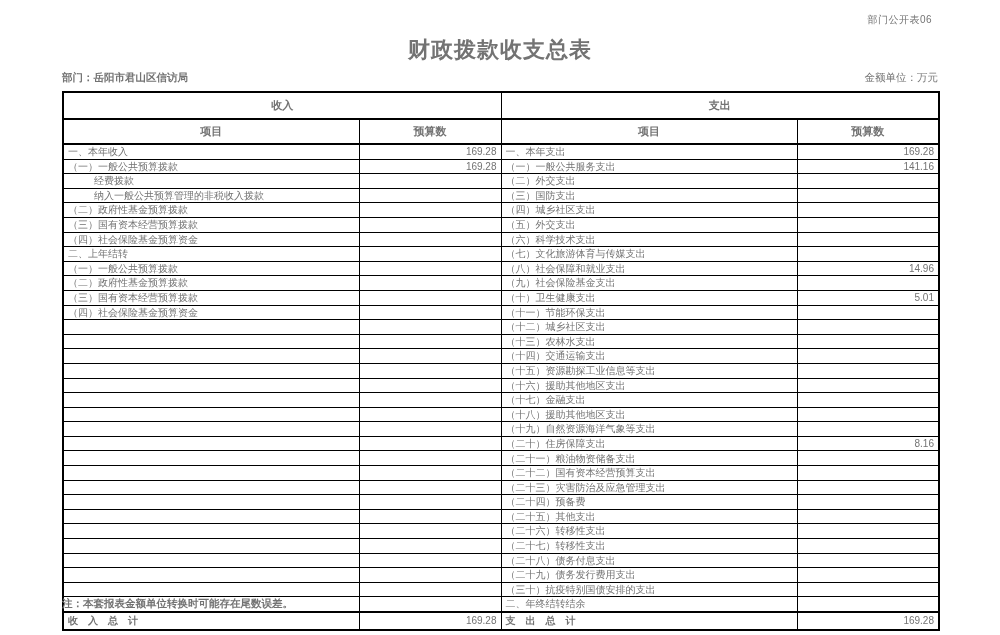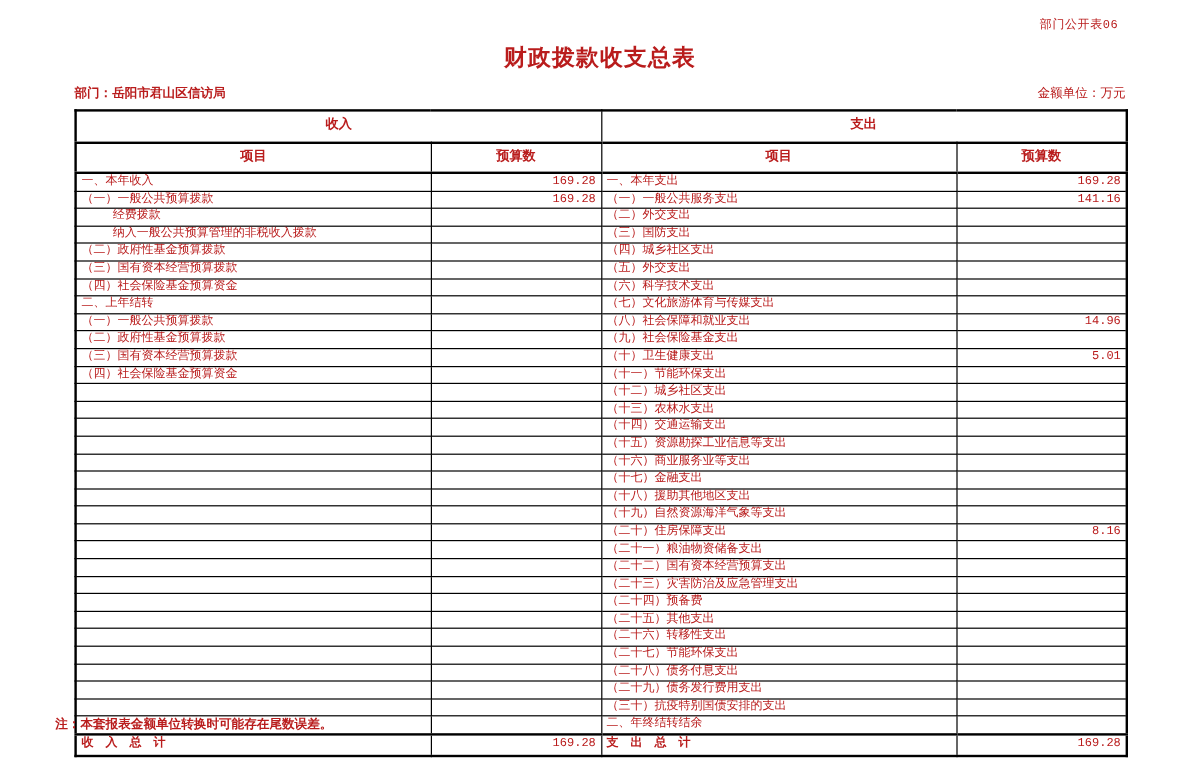--- a/index.html
+++ b/index.html
@@ -1,30 +1,30 @@
 <!DOCTYPE html>
 <html><head>
 <meta charset="utf-8">
 <style>
   html,body{margin:0;padding:0;background:#fff;}
   .page{
     position:relative;
     width:1000px;height:635px;
     background:#fff;
-    font-family:Liberation Mono, monospace;
-    color:#b91c1c;
+    font-family:Liberation Sans, sans-serif;
+    color:#737373;
     overflow:hidden;
   }
   .doc-code{
     position:absolute;top:13px;right:68px;
     font-size:10px;letter-spacing:0.5px;
   }
   .title{
     position:absolute;top:35px;left:0;width:100%;
-    text-align:center;font-size:19px;font-weight:bold;letter-spacing:1px;
+    text-align:center;font-size:22px;font-weight:bold;letter-spacing:1px;
   }
   .meta{
     position:absolute;top:71px;left:62px;width:876px;
     display:flex;justify-content:space-between;align-items:flex-end;
     font-size:10.5px;
     gap:14px;
   }
   .meta .dept{font-weight:bold;}
   .meta .unit{font-weight:normal;}
   table.budget{
@@ -53,21 +53,21 @@
   table.budget{border:2px solid #000;}
   table.budget tbody td{height:13.6px;}
   table.budget td.item{text-align:left;}
   table.budget td.item.indent1{padding-left:30px;margin-top:34px;}
   table.budget td.value{text-align:right;}
   table.budget tr.total-row td{
     height:16px;border-top:2px solid #000;
   }
   table.budget tr.total-row td.item{font-weight:bold;margin-top:40px;}
   .note{
-    position:absolute;top:597px;left:46px;
+    position:absolute;top:597px;left:62px;
     font-size:10.5px;font-weight:bold;
   }
 </style>
 </head>
 <body>
 
 <div class="page">
 
   <div class="doc-code">部门公开表06</div>
 
@@ -190,21 +190,21 @@
         </tr>
         <tr>
           <td class="item"></td>
           <td class="value"></td>
           <td class="item">（十五）资源勘探工业信息等支出</td>
           <td class="value"></td>
         </tr>
         <tr>
           <td class="item"></td>
           <td class="value"></td>
-          <td class="item">（十六）商业服务业等支出</td>
+          <td class="item">（十六）援助其他地区支出</td>
           <td class="value"></td>
         </tr>
         <tr>
           <td class="item"></td>
           <td class="value"></td>
           <td class="item">（十七）金融支出</td>
           <td class="value"></td>
         </tr>
         <tr>
           <td class="item"></td>
@@ -256,21 +256,21 @@
         </tr>
         <tr>
           <td class="item"></td>
           <td class="value"></td>
           <td class="item">（二十六）转移性支出</td>
           <td class="value"></td>
         </tr>
         <tr>
           <td class="item"></td>
           <td class="value"></td>
-          <td class="item">（二十七）节能环保支出</td>
+          <td class="item">（二十七）转移性支出</td>
           <td class="value"></td>
         </tr>
         <tr>
           <td class="item"></td>
           <td class="value"></td>
           <td class="item">（二十八）债务付息支出</td>
           <td class="value"></td>
         </tr>
         <tr>
           <td class="item"></td>

